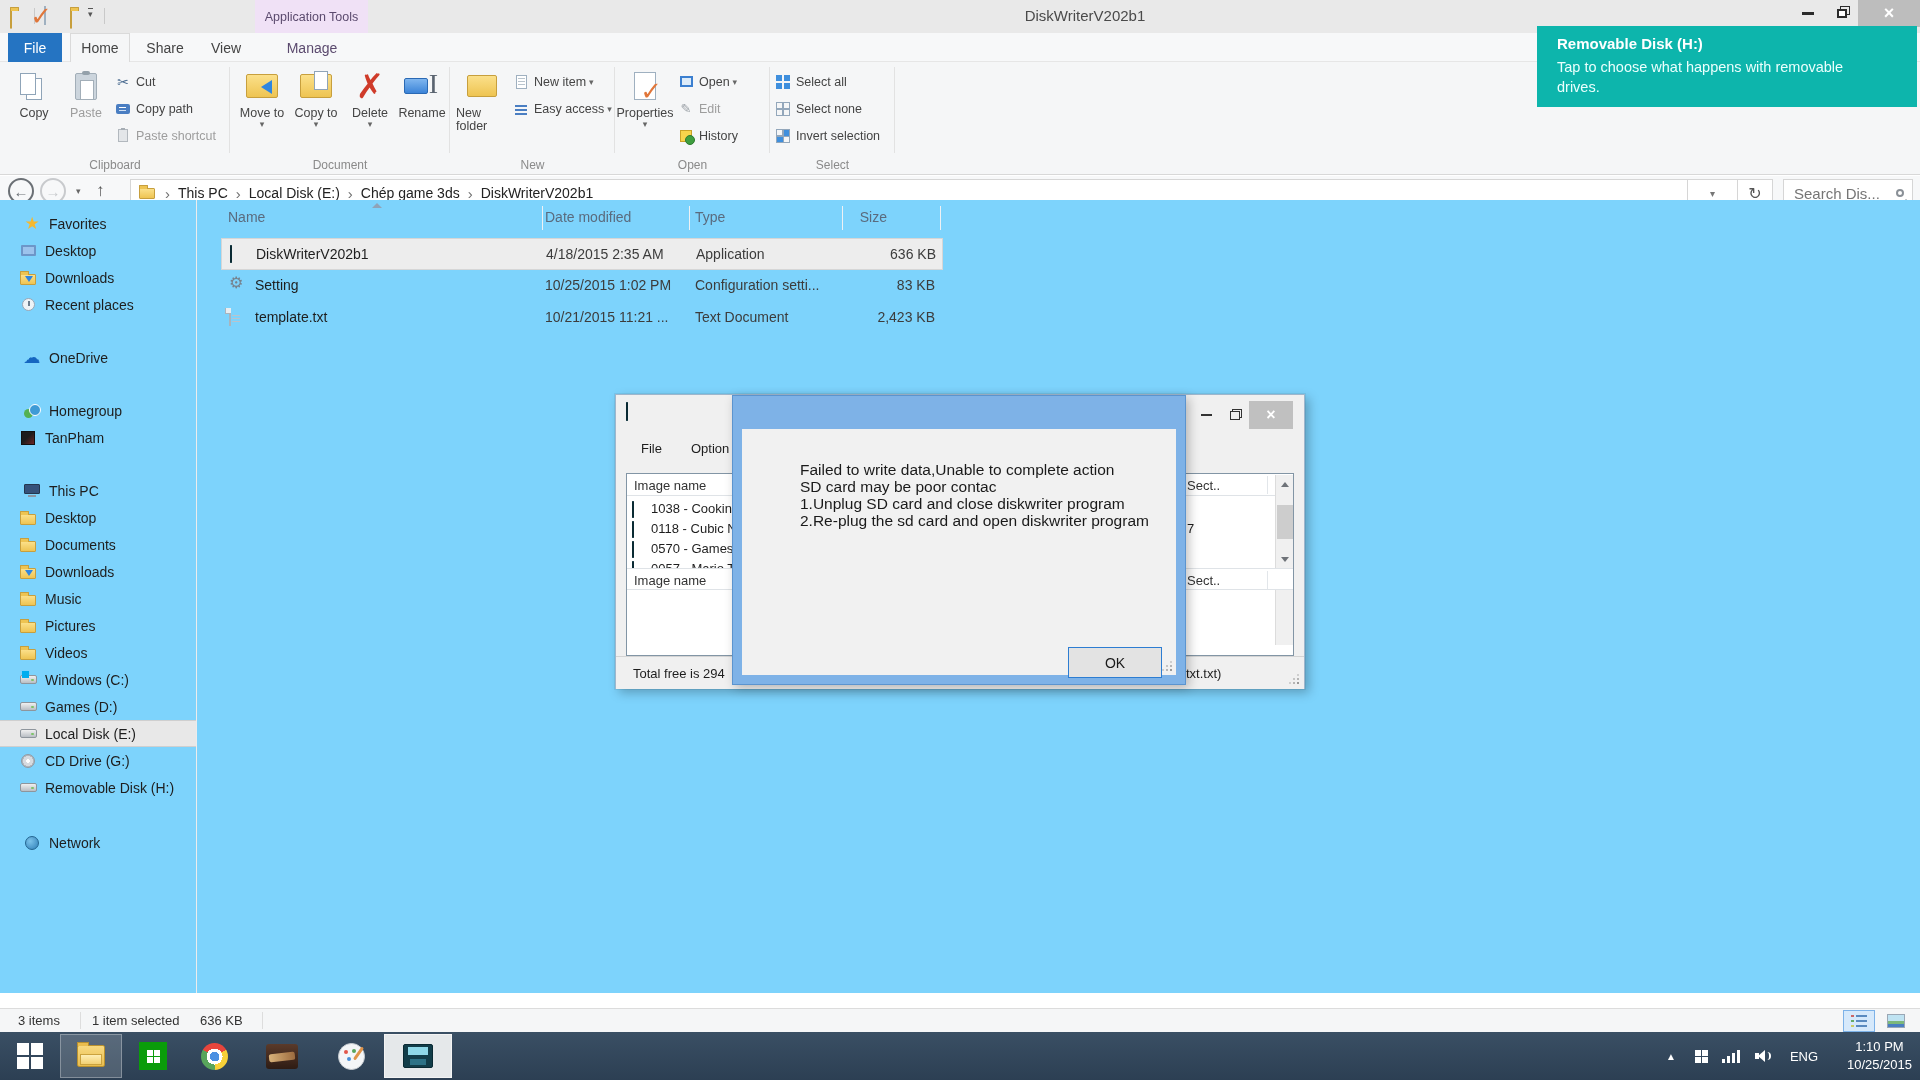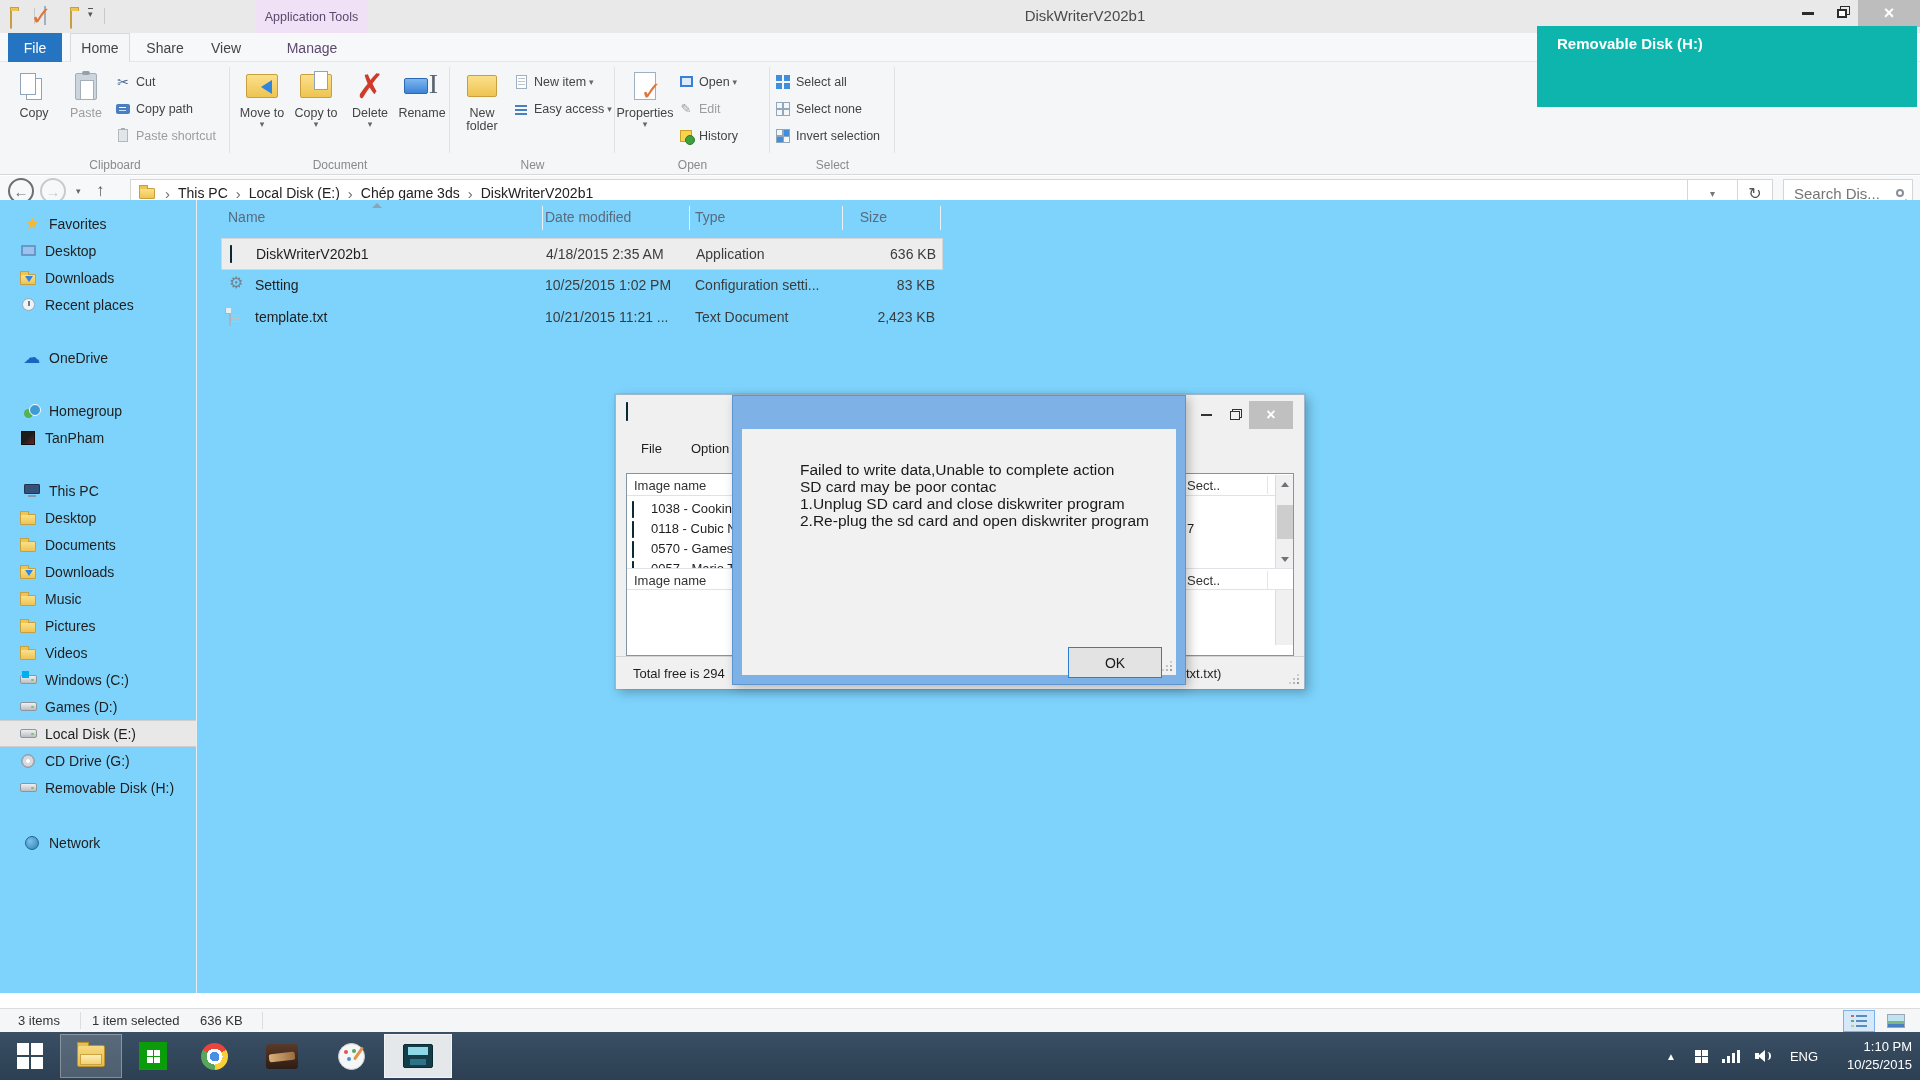--- a/index.html
+++ b/index.html
@@ -31,21 +31,21 @@
   .tab-home{left:70px;width:60px;background:#f5f6f7;border:1px solid #dadada;border-bottom:none;}
   .tab-share{left:138px;width:54px;}
   .tab-view{left:200px;width:52px;}
   .tab-manage{left:262px;width:100px;color:#5b4a6e;}
 
   .rgroup{position:absolute;top:0;height:113px;}
   .gsep{position:absolute;top:5px;width:1px;height:86px;background:#e2e2e2;}
   .glabel{position:absolute;bottom:3px;left:0;right:0;text-align:center;font-size:12px;color:#8a8a8a;}
   .bigbtn{position:absolute;top:4px;width:52px;display:flex;flex-direction:column;align-items:center;}
   .bic{height:40px;display:flex;align-items:center;justify-content:center;}
-  .blbl{font-size:12.5px;color:#444;text-align:center;line-height:13px;margin-top:1px;}
+  .blbl{font-size:12.5px;color:#444;line-height:13px;margin-top:1px;}
   .blbl.dis{color:#9d9d9d;}
   .caretd{font-size:9px;color:#666;line-height:8px;}
   .scol{position:absolute;top:6px;}
   .sbtn{display:flex;align-items:center;height:27px;font-size:12.5px;color:#444;white-space:nowrap;}
   .sbtn .si{width:18px;display:inline-flex;justify-content:center;margin-right:4px;flex:none;}
   .sbtn .dis{color:#9d9d9d;}
   .caret-s{font-size:9px;color:#666;margin-left:3px;}
 
   
   .r-copy{width:16px;height:22px;background:#fff;border:1px solid #8fa4b8;box-shadow:6px 5px 0 -1px #fff,6px 5px 0 0 #8fa4b8;margin:-4px 6px 0 -6px;}
@@ -212,21 +212,21 @@
   .tb-paint{width:27px;height:27px;border-radius:50%;background:#f4f6f8;border:1px solid #c9ced3;position:relative;}
   .tb-paint::before{content:"";position:absolute;left:5px;top:6px;width:4px;height:4px;border-radius:50%;background:#e2574c;box-shadow:8px -1px 0 #57a55a,3px 7px 0 #4a90d9;}
   .tb-paint::after{content:"";position:absolute;right:4px;top:2px;width:3px;height:15px;background:#e0944a;transform:rotate(35deg);border-radius:2px;}
   .tray{position:absolute;top:0;height:48px;display:flex;align-items:center;justify-content:center;color:#fff;}
   .i-sig{display:flex;align-items:flex-end;gap:2px;}
   .i-sig i{display:block;width:3px;background:#fff;}
   .i-vol{position:relative;width:16px;height:14px;}
   .i-vol::before{content:"";position:absolute;left:0;top:4px;width:4px;height:6px;background:#fff;}
   .i-vol::after{content:"";position:absolute;left:3px;top:1px;border:6px solid transparent;border-right:7px solid #fff;border-left:0;}
   .i-vol i{position:absolute;right:0;top:3px;width:5px;height:8px;border-right:2px solid #fff;border-radius:0 6px 6px 0;}
-  .clock{position:absolute;right:8px;top:6px;text-align:right;font-size:13px;line-height:18px;color:#fff;}
+  .clock{position:absolute;right:8px;top:6px;text-align:center;font-size:13px;line-height:18px;color:#fff;}
 </style>
 </head>
 <body>
 
 <div id="screen">
 
   <div id="titlebar">
     <span class="abs i-folder" style="left:10px;top:11px"></span>
     <span class="qat-sep" style="left:34px"></span>
     <span class="abs r-prop" style="left:42px;top:7px;width:13px;height:17px"></span>
@@ -697,20 +697,21 @@
         <div>1.Unplug SD card and close diskwriter program</div>
         <div>2.Re-plug the sd card and open diskwriter program</div>
       </div>
       <div id="dlg-ok">OK</div>
       <span class="grip" style="right:4px;bottom:4px"></span>
     </div>
   </div>
 
   <div id="toast">
     <div class="t1">Removable Disk (H:)</div>
+    <div class="t2">Tap to choose what happens with removable drives.</div>
   </div>
 
   <div id="taskbar">
     <div class="tbtn" style="left:0;width:60px">
         <span class="i-winlogo"></span>
       </div>
     <div class="tbtn lit" style="left:60px;width:62px">
         <span class="tb-exp"></span>
       </div>
     <div class="tbtn" style="left:124px;width:58px">

